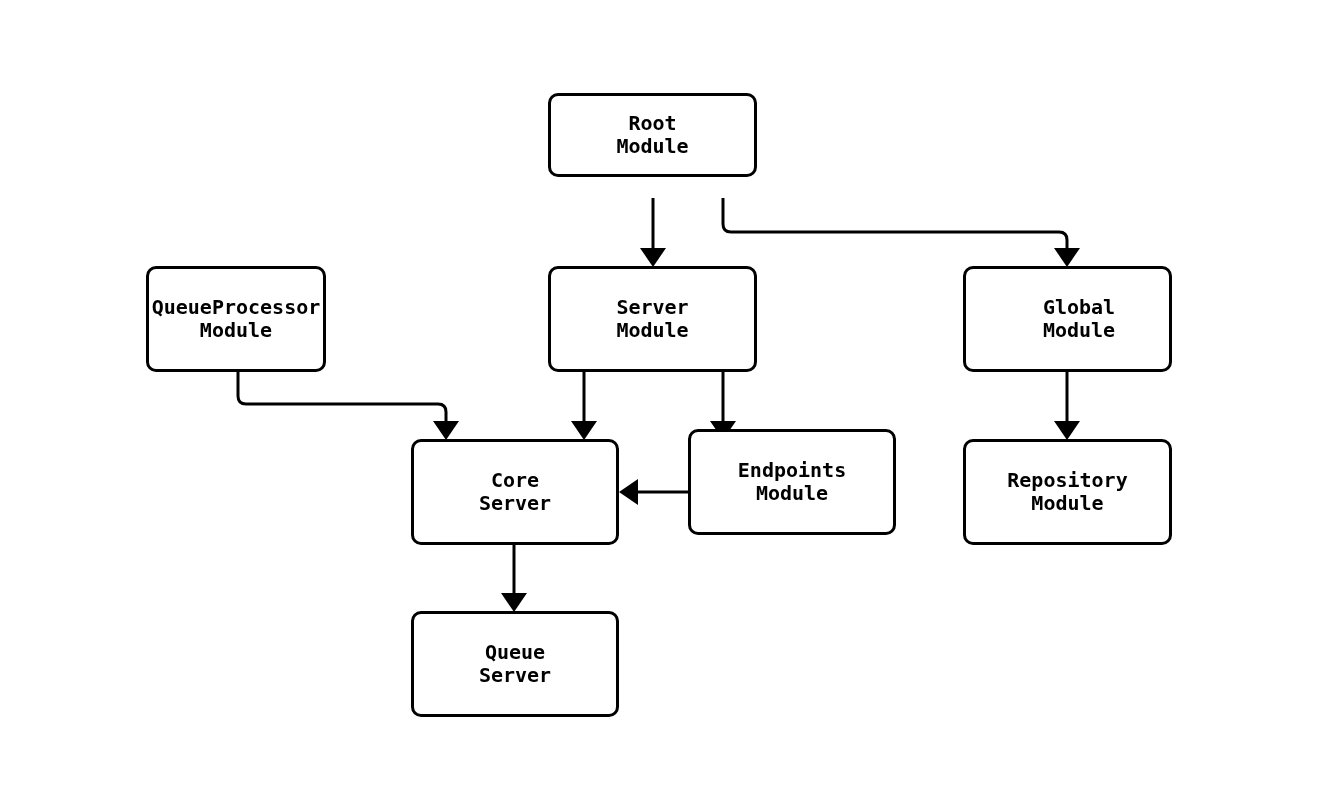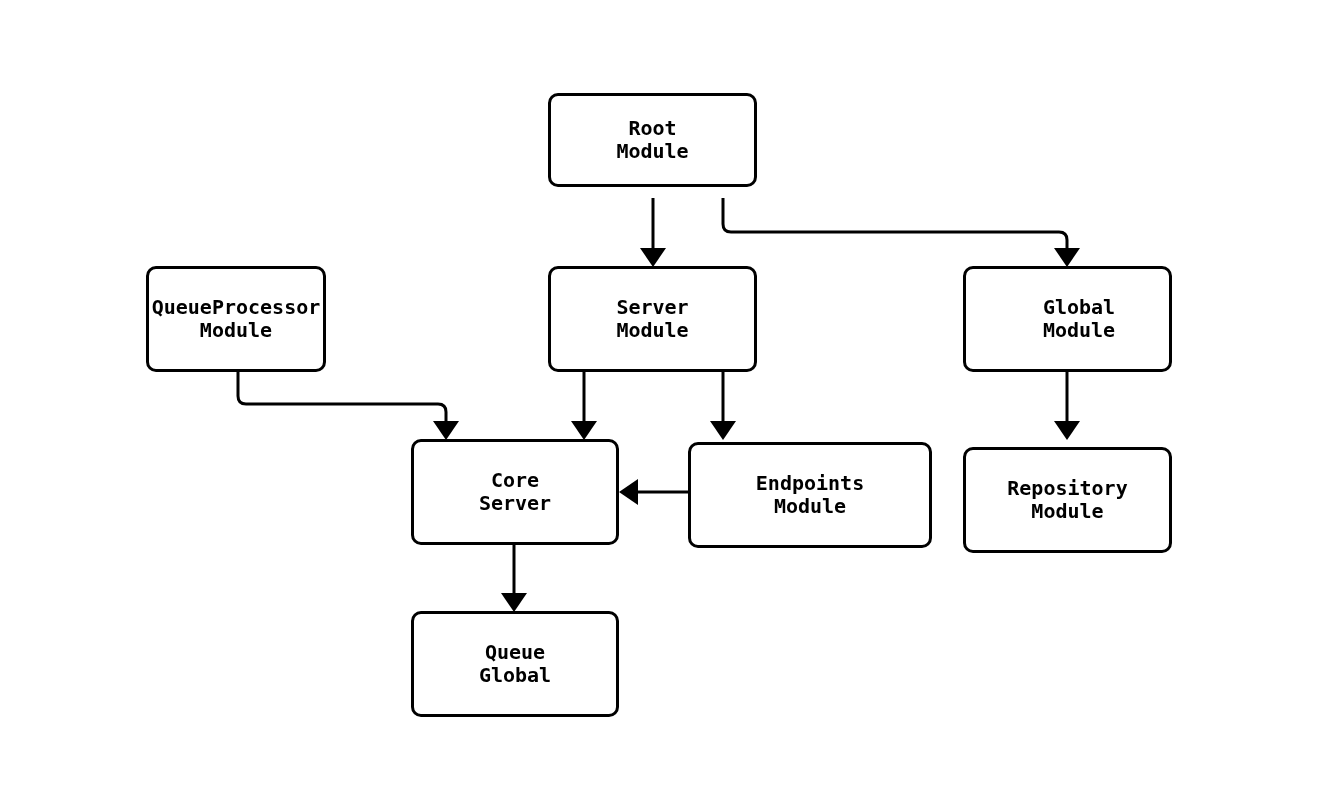--- a/index.html
+++ b/index.html
@@ -39,27 +39,27 @@
     display: flex;
     align-items: center;
     justify-content: center;
     text-align: center;
     font-size: 20px;
     font-weight: bold;
     line-height: 23px;
     color: #000000;
     white-space: pre-line;
   }
-  .node-root          { left: 548px; top:  93px; width: 209px; height: 94px; }
+  .node-root          { left: 548px; top:  93px; width: 209px; height: 84px; }
   .node-queueprocessor{ left: 146px; top: 266px; width: 180px; height: 106px; }
   .node-server        { left: 548px; top: 266px; width: 209px; height: 106px; }
   .node-global        { left: 963px; top: 266px; width: 209px; height: 106px; padding-left: 23px; }
   .node-core          { left: 411px; top: 439px; width: 208px; height: 106px; }
-  .node-endpoints     { left: 688px; top: 442px; width: 244px; height: 106px; }
-  .node-repository    { left: 963px; top: 439px; width: 209px; height: 106px; margin-top: 8px; }
+  .node-endpoints     { left: 688px; top: 429px; width: 208px; height: 106px; }
+  .node-repository    { left: 963px; top: 439px; width: 209px; height: 106px; }
   .node-queue         { left: 411px; top: 611px; width: 208px; height: 106px; }
 </style>
 </head>
 <body>
 
 <div class="canvas">
 
   <svg class="edges-layer" width="1337" height="809" viewBox="0 0 1337 809">
 
     <g>
@@ -118,15 +118,15 @@
   <div class="node node-core">Core
 Server</div>
 
   <div class="node node-endpoints">Endpoints
 Module</div>
 
   <div class="node node-repository">Repository
 Module</div>
 
   <div class="node node-queue">Queue
-Global</div>
+Server</div>
 
 </div>
 
 </body></html>

